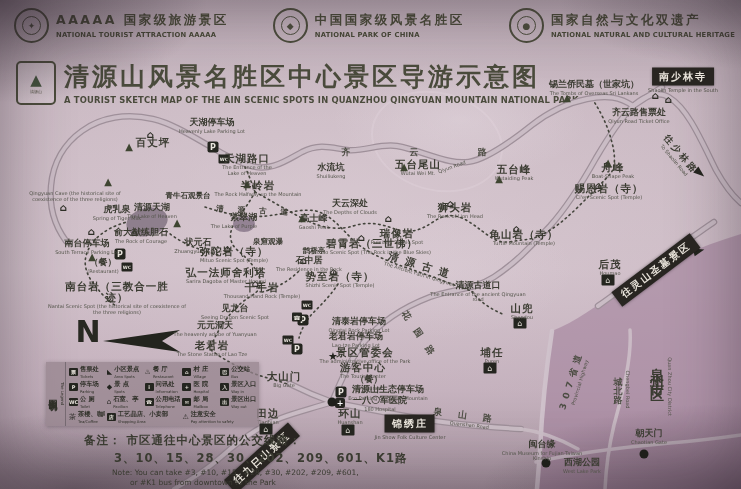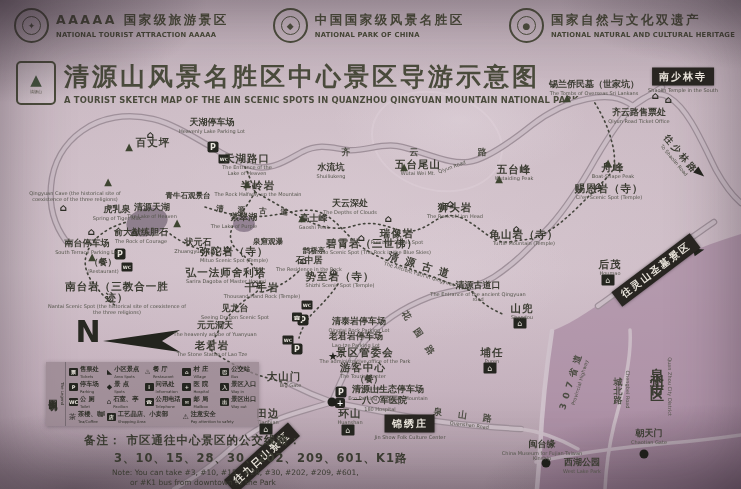--- a/index.html
+++ b/index.html
@@ -466,21 +466,21 @@
           <span class="en">(Restaurant)</span>
         </div>
         <div class="lbl" style="left: 388px; top: 393px; transform: translate(-50%, -50%);">
           <span class="zh">清源山生态停车场</span>
           <span class="en" style="max-width: 128px;">Eco Parking Qingyuan Mountain</span>
         </div>
         <div class="lbl" style="left: 380px; top: 404px; transform: translate(-50%, -50%);">
           <span class="zh">一八〇军医院</span>
           <span class="en">180 Hospital</span>
         </div>
-        <div class="lbl b" style="left: 284px; top: 380px; transform: translate(-50%, -50%); align-items: flex-end;">
+        <div class="lbl b" style="left: 284px; top: 380px; transform: translate(-50%, -50%);">
           <span class="zh">大山门</span>
           <span class="en">Big Gate</span>
         </div>
         <div class="lbl road" style="left: 421px; top: 338px; transform: translate(-50%, -50%) rotate(56deg);">
           <span class="zh" style="letter-spacing: 12px;">花园路</span>
         </div>
         <div class="bannerw" style="left: 683px; top: 80px; transform: translate(-50%, -50%);">
           <span class="bannerbox">南少林寺</span>
           <span class="en">Shaolin Temple in the South</span>
         </div>

